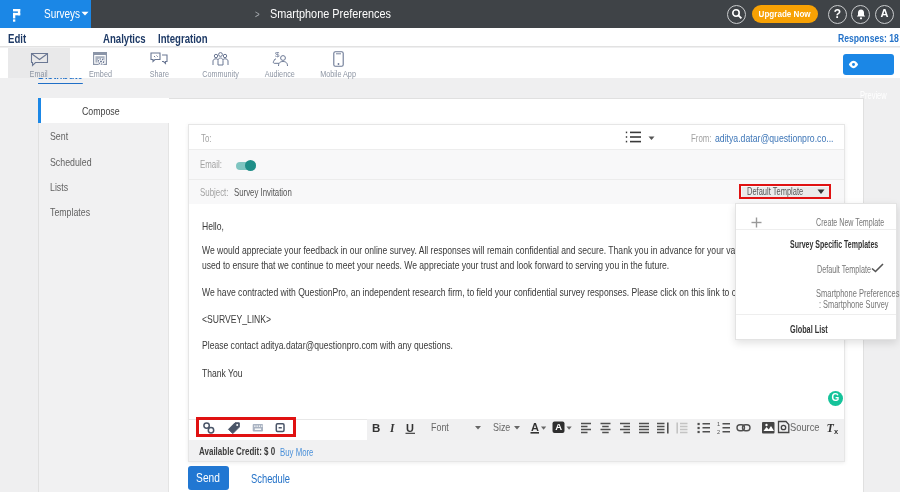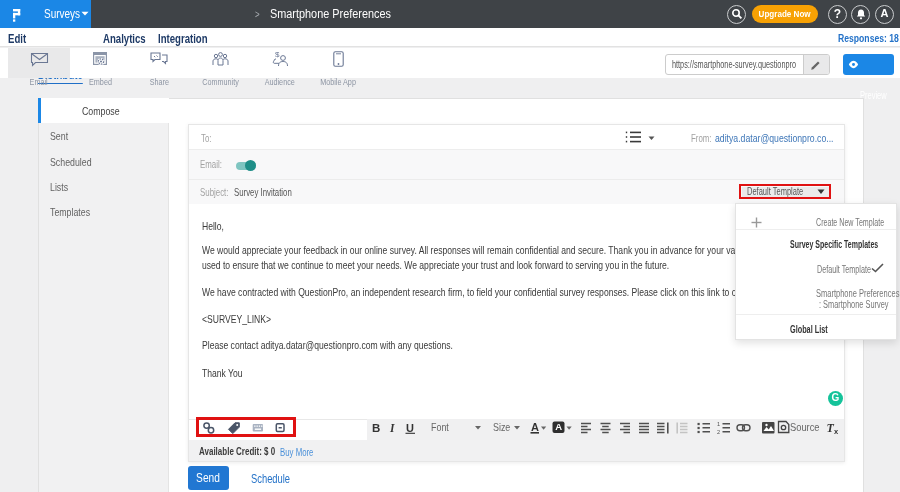--- a/index.html
+++ b/index.html
@@ -16,21 +16,21 @@
   #topbar { position:absolute; left:0; top:0; width:900px; height:28px; background:#3f4347; }
   #logoblk { position:absolute; left:0; top:0; width:91px; height:28px; background:#1b87e6; }
   .topcirc { position:absolute; border:1.4px solid #c9cbcd; border-radius:50%; width:19px; height:19px; top:4.5px; }
 
   
   #menurow { position:absolute; left:0; top:28px; width:900px; height:19px; background:#fff; border-bottom:1px solid #e2e2e2; }
   .mitem { position:absolute; top:31.5px; font-size:12px; color:#1e3a66; font-weight:700; }
 
   
   #strip { position:absolute; left:0; top:48px; width:900px; height:30px; background:#fff; }
-  .tablbl { position:absolute; top:69px; font-size:8.5px; color:#8d95a3; width:70px; text-align:center;margin-top:8px; }
+  .tablbl { position:absolute; top:69px; font-size:8.5px; color:#8d95a3; width:70px; text-align:center; }
 
   
   #card { position:absolute; left:38px; top:98px; width:826px; height:400px; background:#fff; border:1px solid #e0e0e0; border-bottom:none; }
   #sidebg { position:absolute; left:39px; top:123px; width:130px; height:374px; background:#f1f1f2; border-right:1px solid #e4e4e4; }
   .sitem { position:absolute; left:50px; font-size:11px; color:#636363; }
   #composeRow { position:absolute; left:38px; top:98px; width:131px; height:25px; background:#fff; border-left:3px solid #1b87e6; }
 
   
   #editor { position:absolute; left:188px; top:124px; width:657px; height:338px; background:#fff;
     border:1px solid #e6e6e6; box-shadow:0 1px 4px rgba(0,0,0,0.08); overflow:hidden; }
@@ -130,27 +130,20 @@
     <line x1="3" y1="2.8" x2="8" y2="2.8" stroke="#6b7894" stroke-width="0.9"></line>
     <circle cx="5.5" cy="13" r="0.9" fill="#6b7894"></circle>
   </svg>
   <div class="tablbl" style="left:4px;"><span class="sxc">Email</span></div>
   <div class="tablbl" style="left:65px;"><span class="sxc">Embed</span></div>
   <div class="tablbl" style="left:124px;"><span class="sxc">Share</span></div>
   <div class="tablbl" style="left:185px;"><span class="sxc">Community</span></div>
   <div class="tablbl" style="left:245px;"><span class="sxc">Audience</span></div>
   <div class="tablbl" style="left:303px;"><span class="sxc">Mobile App</span></div>
 
-  <div class="abs" style="left:665px;top:54px;width:165px;height:21px;border:1px solid #ccc;border-radius:3px;background:#fff;overflow:hidden;">
-    <div class="abs" style="left:6px;top:4px;font-size:10px;color:#555;"><span class="sx" style="transform:scaleX(.73);">https://smartphone-survey.questionpro</span></div>
-    <div class="abs" style="right:0;top:0;width:26px;height:21px;background:#e9e9ea;border-left:1px solid #ccc;"></div>
-    <svg class="abs" style="right:8px;top:5px;" width="11" height="11" viewBox="0 0 11 11">
-        <path d="M1.2 9.8 L1.8 7.6 L8 1.4 L9.6 3 L3.4 9.2 Z" fill="#666"></path>
-      </svg>
-  </div>
   <div class="abs" style="left:843px;top:54px;width:51px;height:21px;background:#1b87e6;border-radius:3px;"></div>
   <svg class="abs" style="left:848px;top:60px" width="11" height="9" viewBox="0 0 12 9">
       <path d="M6 0.5 C3 0.5 1 4.5 1 4.5 C1 4.5 3 8.5 6 8.5 C9 8.5 11 4.5 11 4.5 C11 4.5 9 0.5 6 0.5 Z" fill="#fff"></path>
       <circle cx="6" cy="4.5" r="1.6" fill="#1b87e6"></circle>
     </svg>
   <div class="abs" style="left:860px;top:59px;font-size:10px;color:#fff;margin-top:31px;"><span class="sx">Preview</span></div>
 
   <div id="card"></div>
   <div id="sidebg"></div>
   <div id="composeRow"></div>

